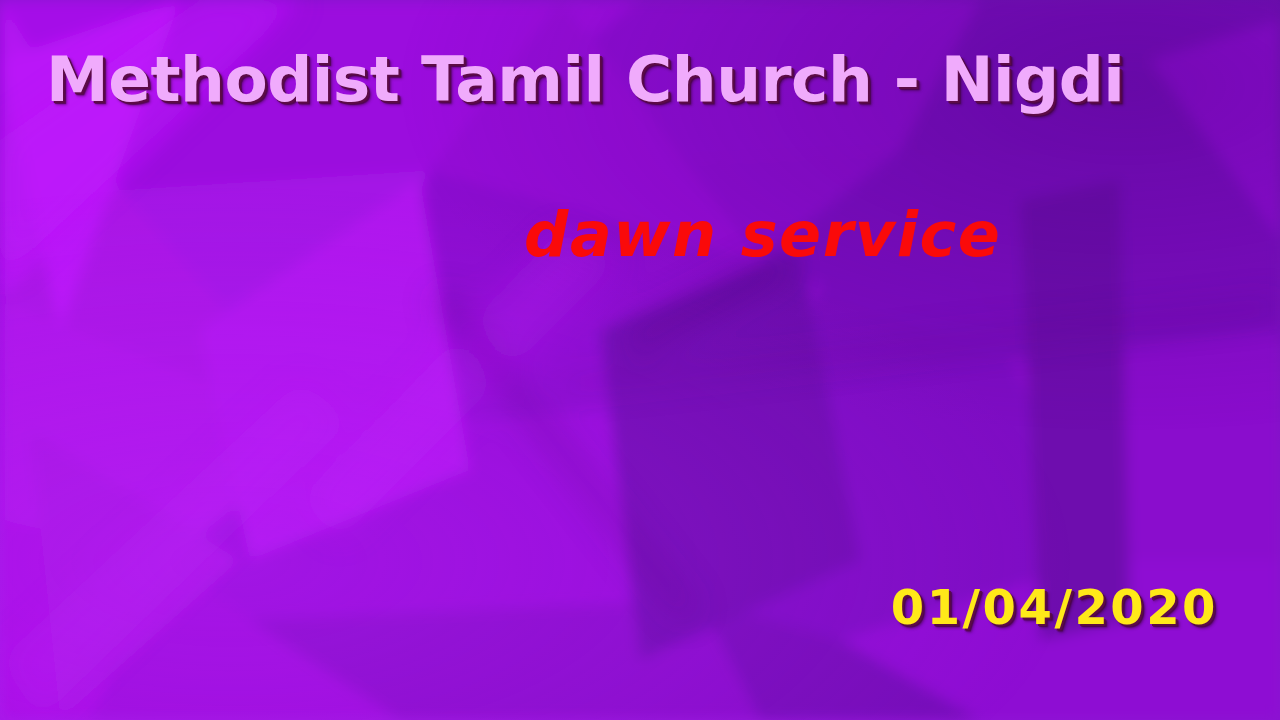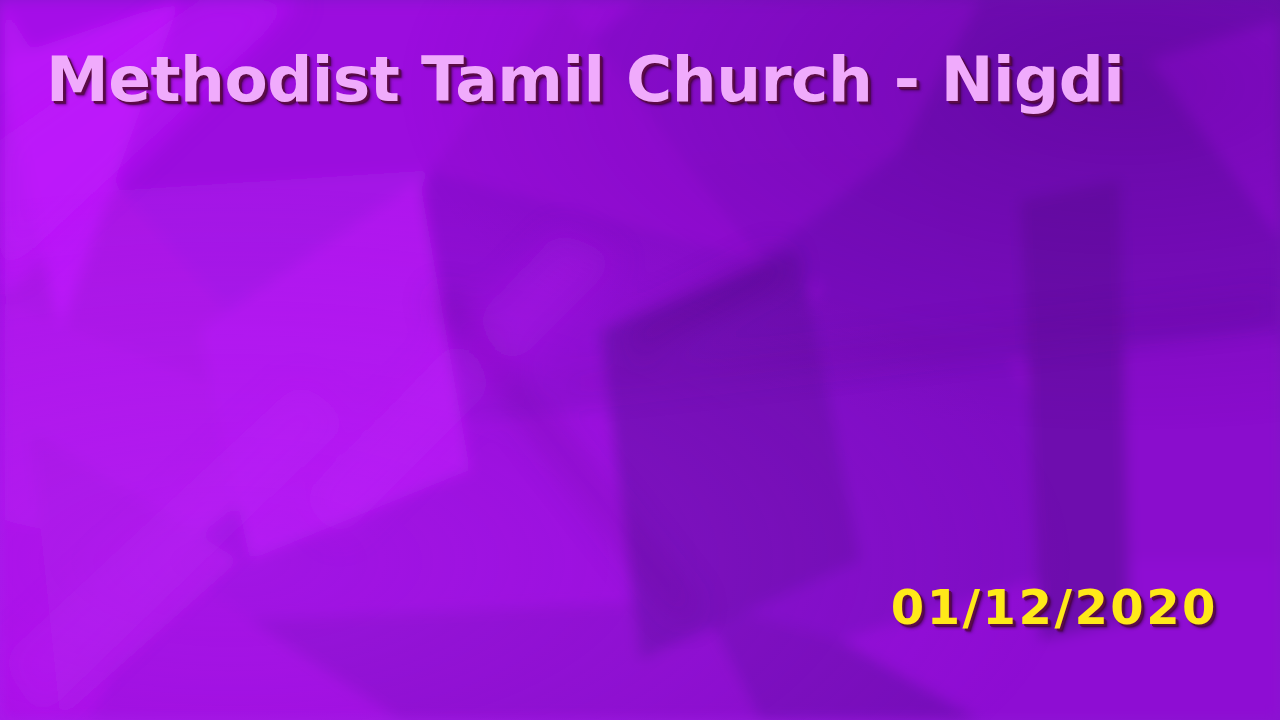--- a/index.html
+++ b/index.html
@@ -149,17 +149,18 @@
         <polygon points="430,300 680,620 700,610 450,290" fill="#4F0580" opacity="0.3"></polygon>
         <polygon points="560,380 1280,300 1280,312 560,392" fill="#4F0580" opacity="0.28"></polygon>
       </g>
   </svg>
 
   <div id="bg-vignette"></div>
 
   <div id="text-layer">
     <div class="title-text">Methodist Tamil Church - Nigdi</div>
 
+    <div class="subtitle-text">dawn service</div>
 
-    <div class="date-text">01/12/2020</div>
+    <div class="date-text">01/04/2020</div>
   </div>
 
 </div>
 
 </body></html>

